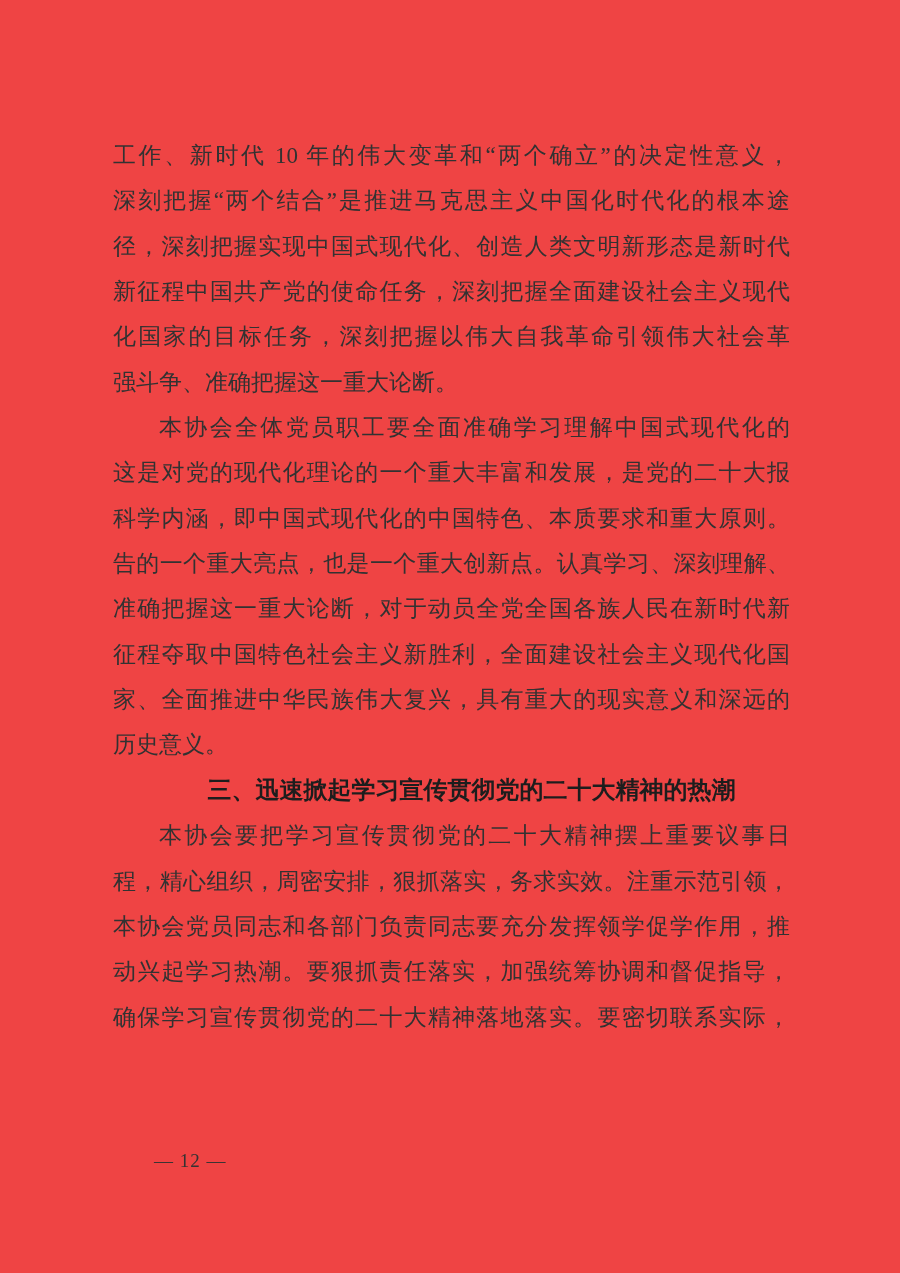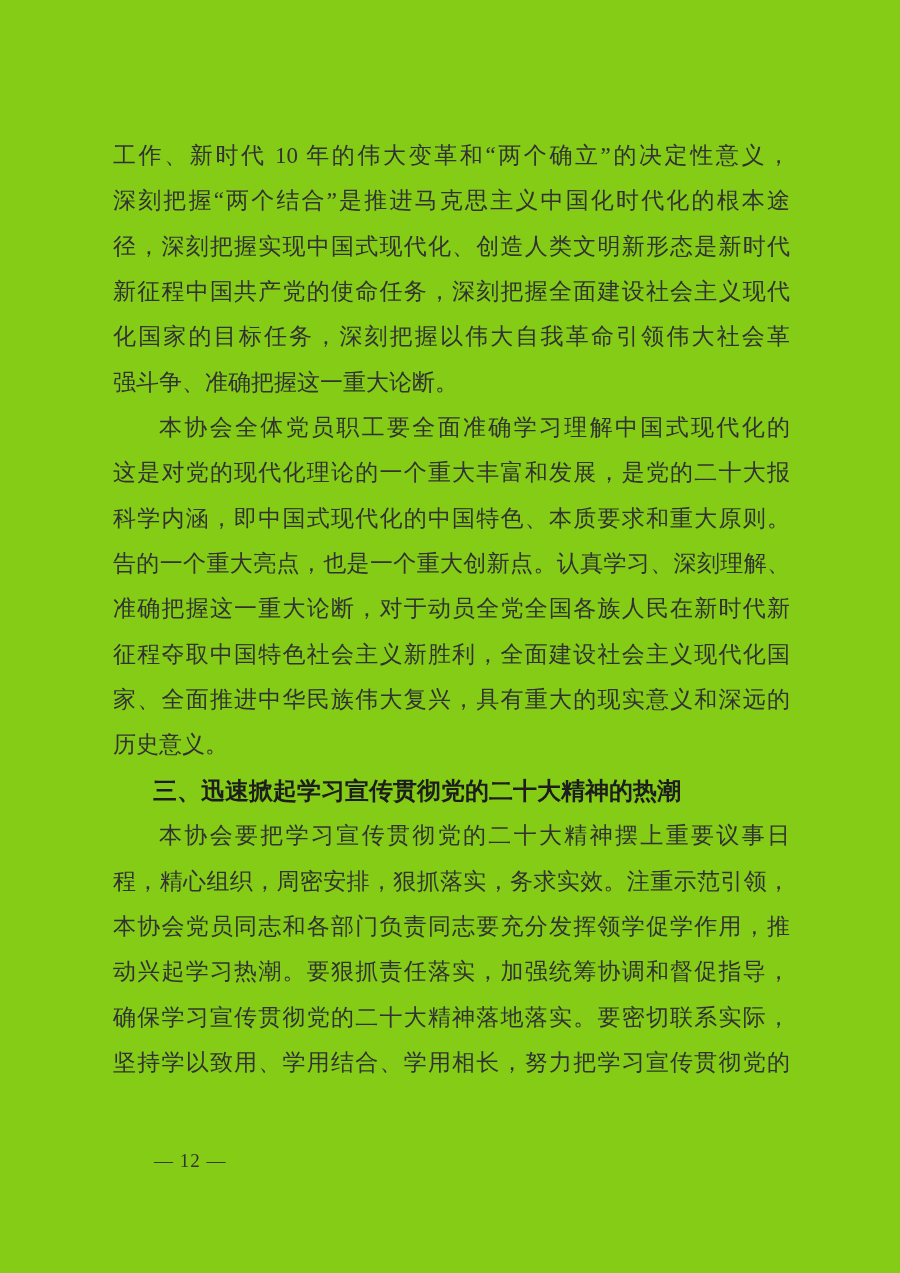--- a/index.html
+++ b/index.html
@@ -1,20 +1,20 @@
 <!DOCTYPE html>
 <html><head>
 <meta charset="utf-8">
 <style>
   html,body{margin:0;padding:0;background:#e8e8e8;}
   .page{
     position:relative;
     width:900px;height:1273px;
     margin:0 auto;
-    background:#84cc16;
+    background:#ef4444;
     font-family:"Liberation Serif","DejaVu Serif",serif;
     color:#323232;
     overflow:hidden;
   }
   .content{
     position:absolute;
     left:113px;top:133px;
     width:677px;
   }
   .ln{
@@ -30,24 +30,24 @@
     text-align-last:left;
   }
   .ln.ind{
     text-indent:46px;
   }
   .heading{
     height:45.35px;
     line-height:45.35px;
     font-size:24px;
     font-weight:700;
-    font-family:Liberation Sans, sans-serif;
+    font-family:Liberation Serif, serif;
     color:#1d1d1d;
     text-indent:40px;
-    text-align:left;
+    text-align:center;
     white-space:nowrap;
   }
   .footer{
     position:absolute;
     left:154px;
     top:1146px;
     font-size:19px;
     line-height:30px;
     color:#333333;
     letter-spacing:1px;
@@ -75,18 +75,17 @@
     <div class="ln">家、全面推进中华民族伟大复兴，具有重大的现实意义和深远的</div>
     <div class="ln end">历史意义。</div>
 
     <h2 class="heading" style="margin:0">三、迅速掀起学习宣传贯彻党的二十大精神的热潮</h2>
 
     <div class="ln ind">本协会要把学习宣传贯彻党的二十大精神摆上重要议事日</div>
     <div class="ln">程，精心组织，周密安排，狠抓落实，务求实效。注重示范引领，</div>
     <div class="ln">本协会党员同志和各部门负责同志要充分发挥领学促学作用，推</div>
     <div class="ln">动兴起学习热潮。要狠抓责任落实，加强统筹协调和督促指导，</div>
     <div class="ln">确保学习宣传贯彻党的二十大精神落地落实。要密切联系实际，</div>
-    <div class="ln">坚持学以致用、学用结合、学用相长，努力把学习宣传贯彻党的</div>
 
   </main>
 
   <div class="footer">— 12 —</div>
 </div>
 
 </body></html>

